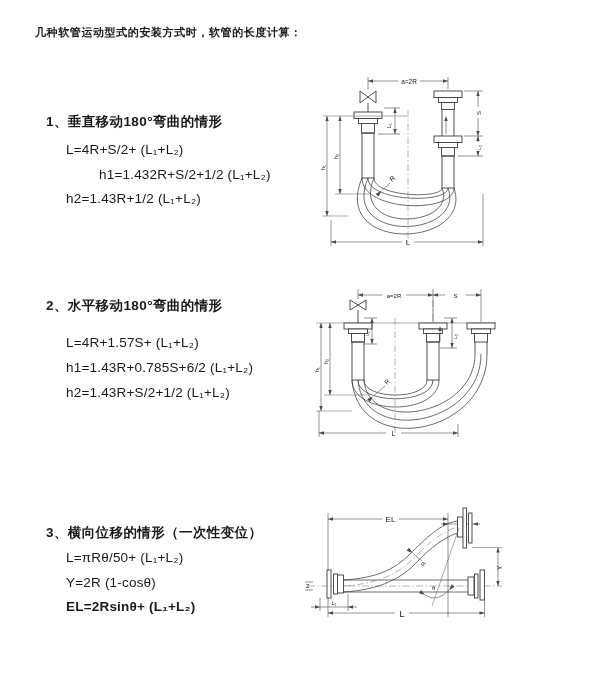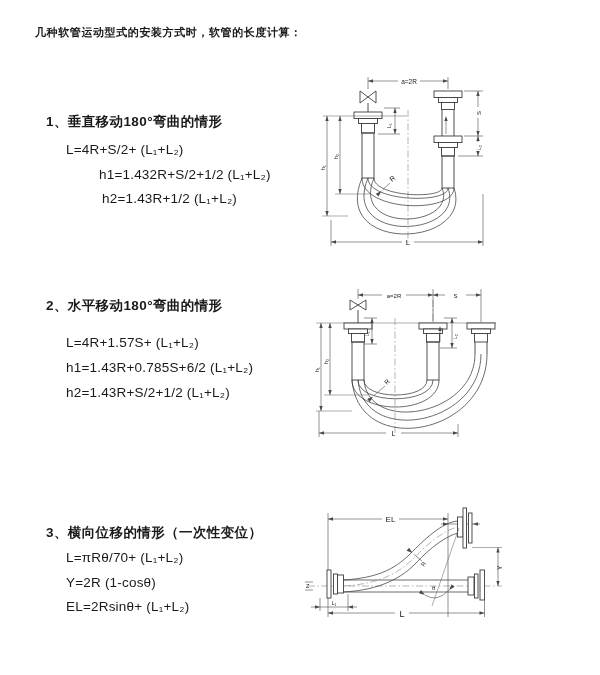--- a/index.html
+++ b/index.html
@@ -22,31 +22,31 @@
   .lbl65{font-size:6.5px;} .lbl7{font-size:7px;} .lbl8{font-size:8px;} .lbl9{font-size:9px;}
 </style>
 </head>
 <body>
 
 <div class="abs title" style="left:35px;top:25px;">几种软管运动型式的安装方式时，软管的长度计算：</div>
 
 <div class="abs sec-head" style="left:46px;top:113px;">1、垂直移动180°弯曲的情形</div>
 <div class="abs formula" style="left:66px;top:142px;">L=4R+S/2+ (L₁+L₂)</div>
 <div class="abs formula" style="left:66px;top:167px;margin-left:33px;">h1=1.432R+S/2+1/2 (L₁+L₂)</div>
-<div class="abs formula" style="left:66px;top:191px;margin-left:36px;">h2=1.43R+1/2 (L₁+L₂)</div>
+<div class="abs formula" style="left:66px;top:191px;">h2=1.43R+1/2 (L₁+L₂)</div>
 
 <div class="abs sec-head" style="left:46px;top:297px;">2、水平移动180°弯曲的情形</div>
 <div class="abs formula" style="left:66px;top:335px;">L=4R+1.57S+ (L₁+L₂)</div>
 <div class="abs formula" style="left:66px;top:360px;">h1=1.43R+0.785S+6/2 (L₁+L₂)</div>
 <div class="abs formula" style="left:66px;top:385px;">h2=1.43R+S/2+1/2 (L₁+L₂)</div>
 
 <div class="abs sec-head" style="left:46px;top:524px;">3、横向位移的情形（一次性变位）</div>
-<div class="abs formula" style="left:66px;top:550px;">L=πRθ/70+ (L₁+L₂)</div>
+<div class="abs formula" style="left:66px;top:550px;">L=πRθ/50+ (L₁+L₂)</div>
 <div class="abs formula" style="left:66px;top:575px;">Y=2R (1-cosθ)</div>
-<div class="abs formula" style="left:66px;top:599px;">EL=2Rsinθ+ (L₁+L₂)</div>
+<div class="abs formula" style="left:66px;top:599px;font-weight:bold;">EL=2Rsinθ+ (L₁+L₂)</div>
 
 <svg style="left:310px;top:66px;" width="290" height="200" viewBox="0 0 290 200">
   <defs>
     <pattern id="hz1" width="3.5" height="3.5" patternUnits="userSpaceOnUse">
       <path d="M0 0 L3.5 3.5 M3.5 0 L0 3.5" stroke="#777" stroke-width="0.5"></path>
     </pattern>
   </defs>
 
   <path class="cl" d="M98 44 V178"></path>
 

